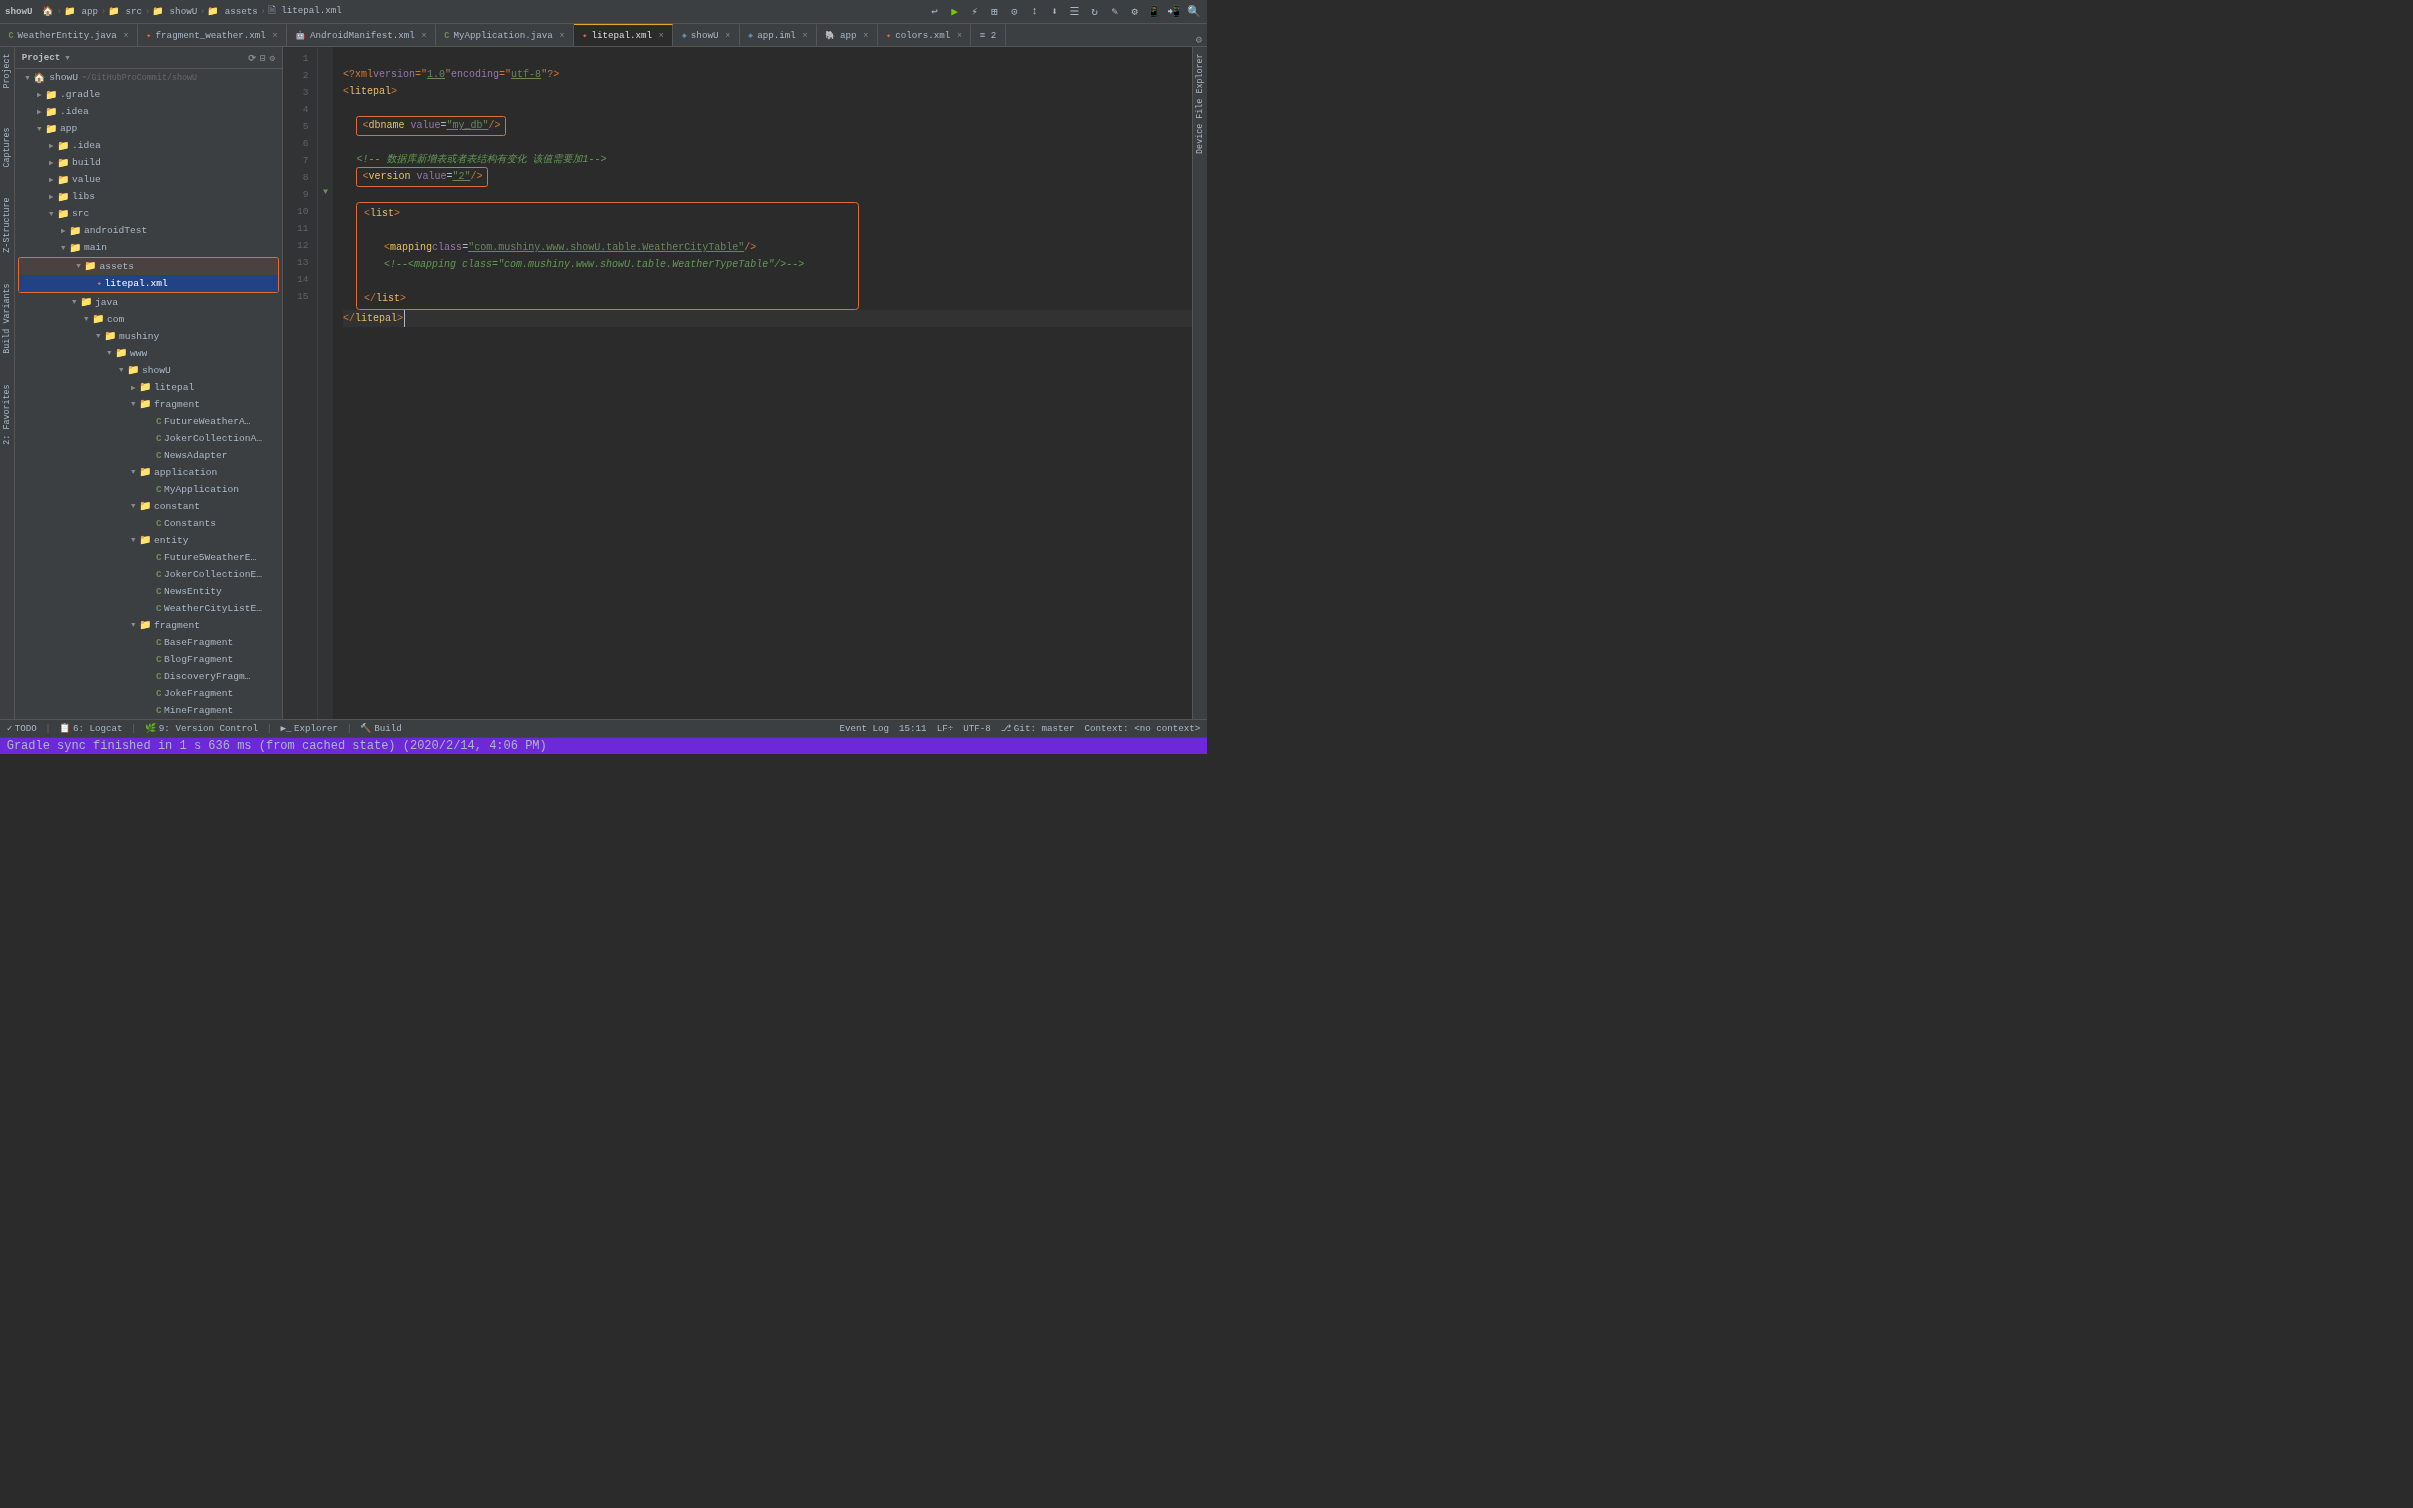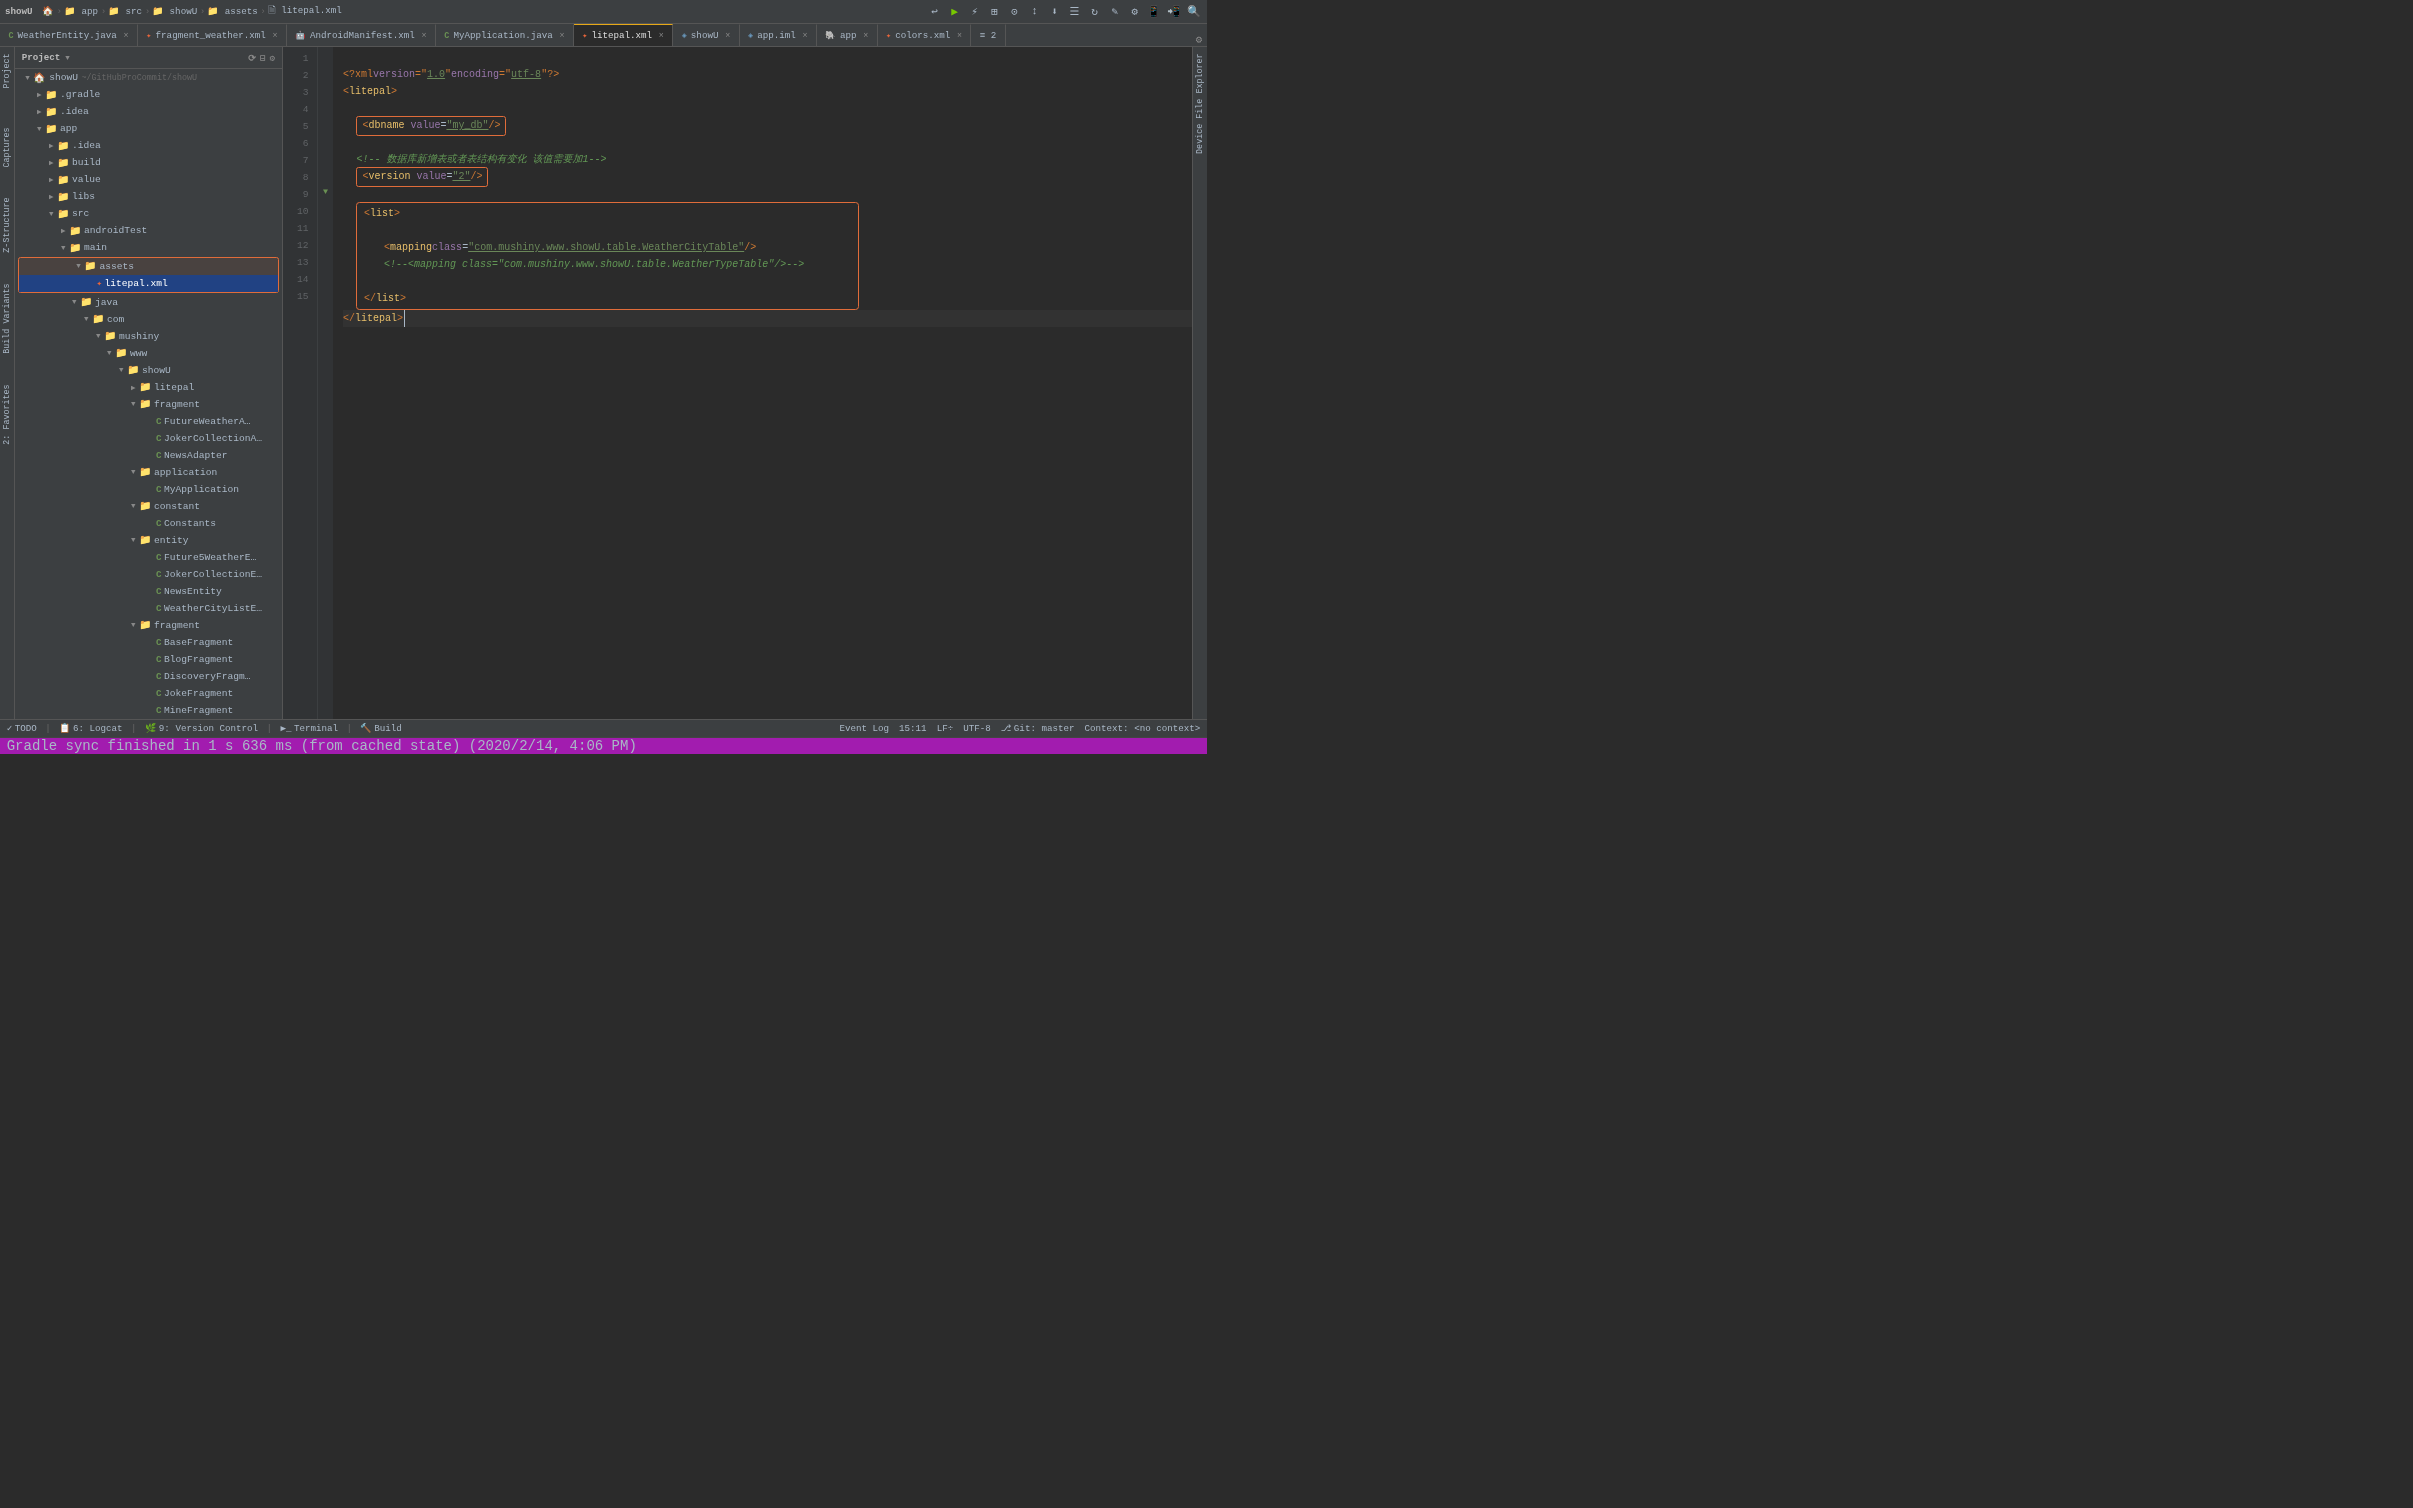--- a/index.html
+++ b/index.html
@@ -238,27 +238,27 @@
     .status-sep { color: #666; margin: 0 1.7px; }
     .status-right {
       margin-left: auto;
       display: flex;
       align-items: center;
       gap: 10px;
     }
 
     
     .message-bar {
-      background: #a21caf;
+      background: #6d28d9;
       border-top: 0.8px solid #444;
       height: 17px;
       display: flex;
       align-items: center;
       padding: 0 6.7px;
-      font-size: 14px;
+      font-size: 12px;
       color: #a9b7c6;
       flex-shrink: 0;
     }
 
     
     .gutter {
       width: 15px;
       background: #313335;
       flex-shrink: 0;
     }
@@ -820,21 +820,21 @@
     <span>6: Logcat</span>
   </div>
   <span class="status-sep">|</span>
   <div class="status-item">
     <span>🌿</span>
     <span>9: Version Control</span>
   </div>
   <span class="status-sep">|</span>
   <div class="status-item">
     <span>▶_</span>
-    <span>Terminal</span>
+    <span>Explorer</span>
   </div>
   <span class="status-sep">|</span>
   <div class="status-item">
     <span>🔨</span>
     <span>Build</span>
   </div>
 
   <div class="status-right">
     <div class="status-item">
       <span>Event Log</span>

